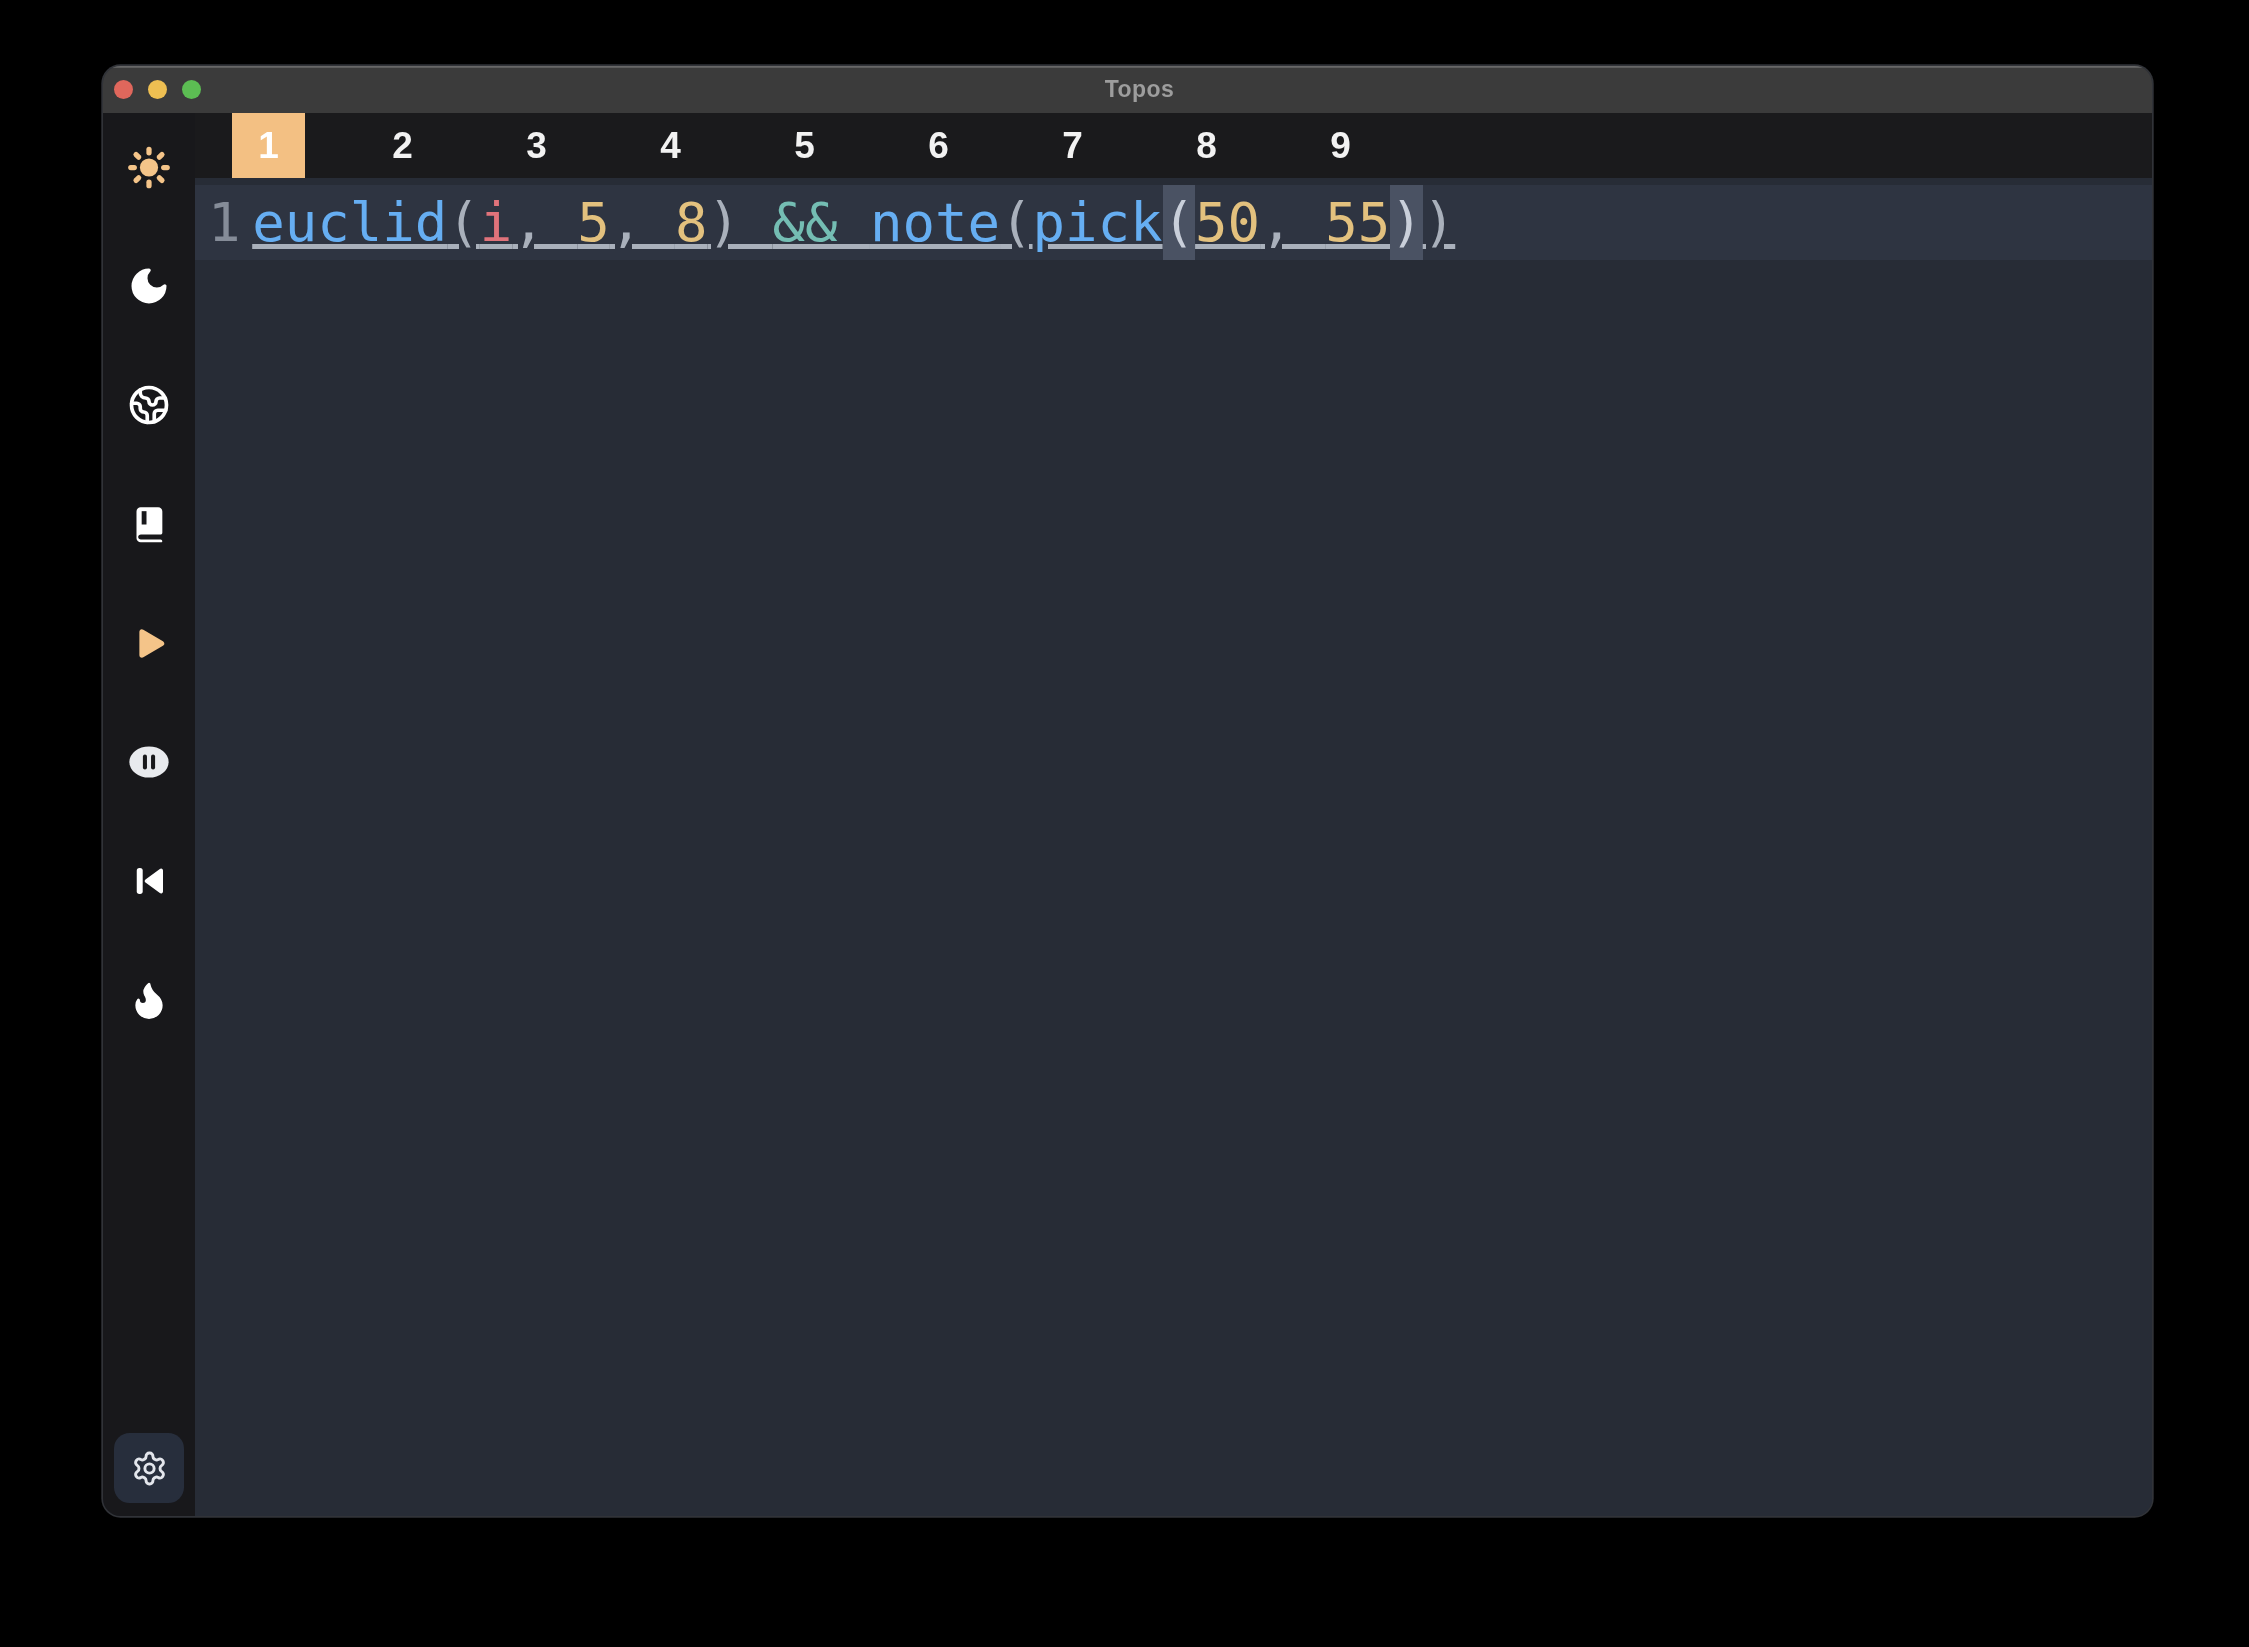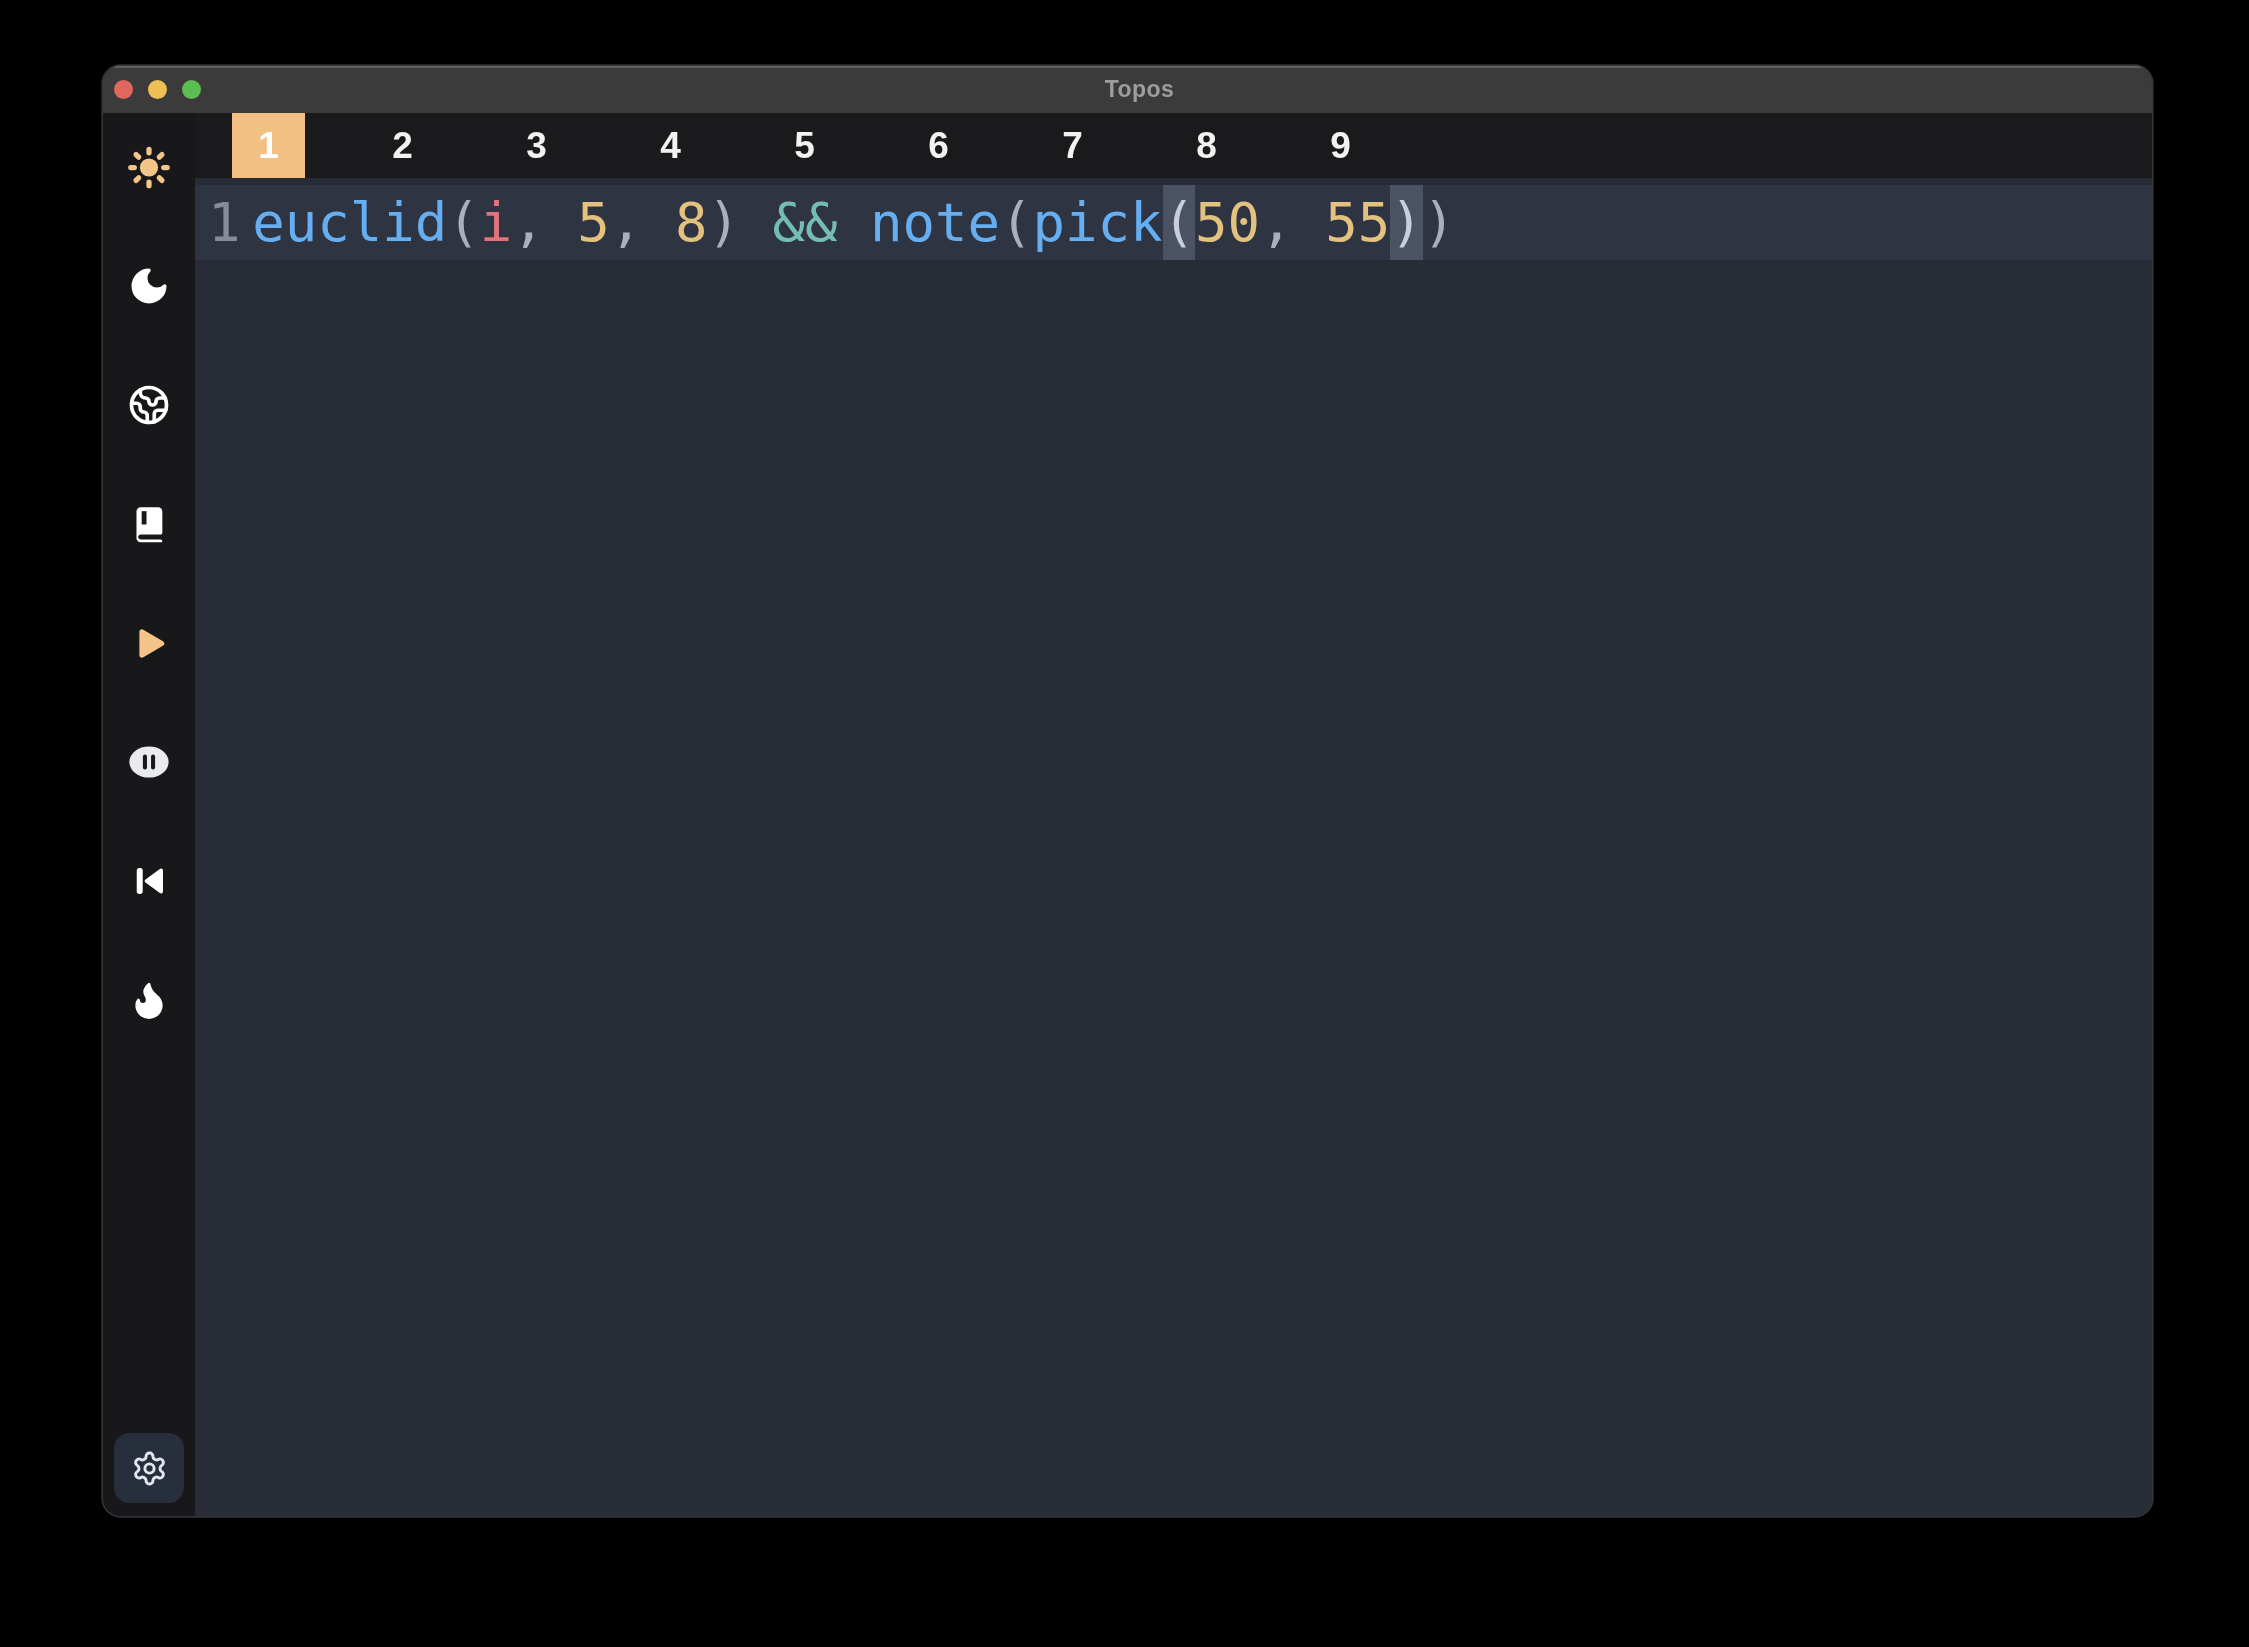--- a/index.html
+++ b/index.html
@@ -54,21 +54,21 @@
   .tab.active { background:#f3c083; color:#ffffff; }
   
   .editor {
     flex:1; background:#272c36; padding-top:7px;
     font-family:"DejaVu Sans Mono", monospace; font-size:54px; line-height:75px;
     cursor:text;
   }
   .line { display:flex; height:75px; padding-left:13px; }
   .line.active { background:#2e3441; }
   .ln { flex:none; width:32px; margin-right:12.2px; text-align:right; color:#858c98; }
-  .code { white-space:pre; color:#a9b0bb; }
+  .code { white-space:pre; color:#a9b0bb;text-decoration:underline; }
   .tok-fn { color:#66aef2; }
   .tok-pn { color:#a9b0bb; }
   .tok-vr { color:#e0737b; }
   .tok-nm { color:#e3c17e; }
   .tok-op { color:#74bdb3; }
   .tok-hl {
     background:#4a5263; color:#c9cfda;
     display:inline-block; height:75px; vertical-align:top;
   }
 </style>

